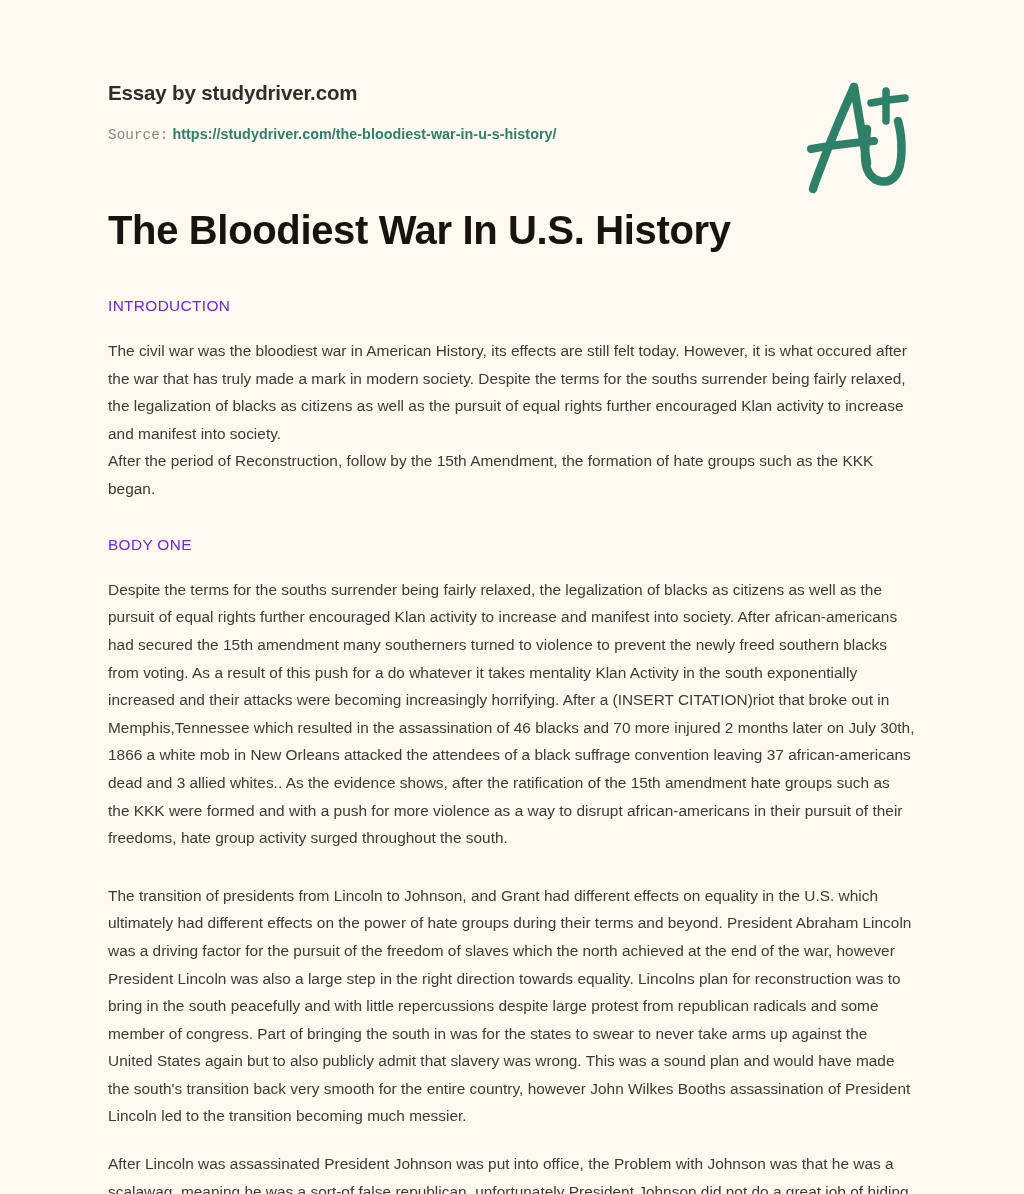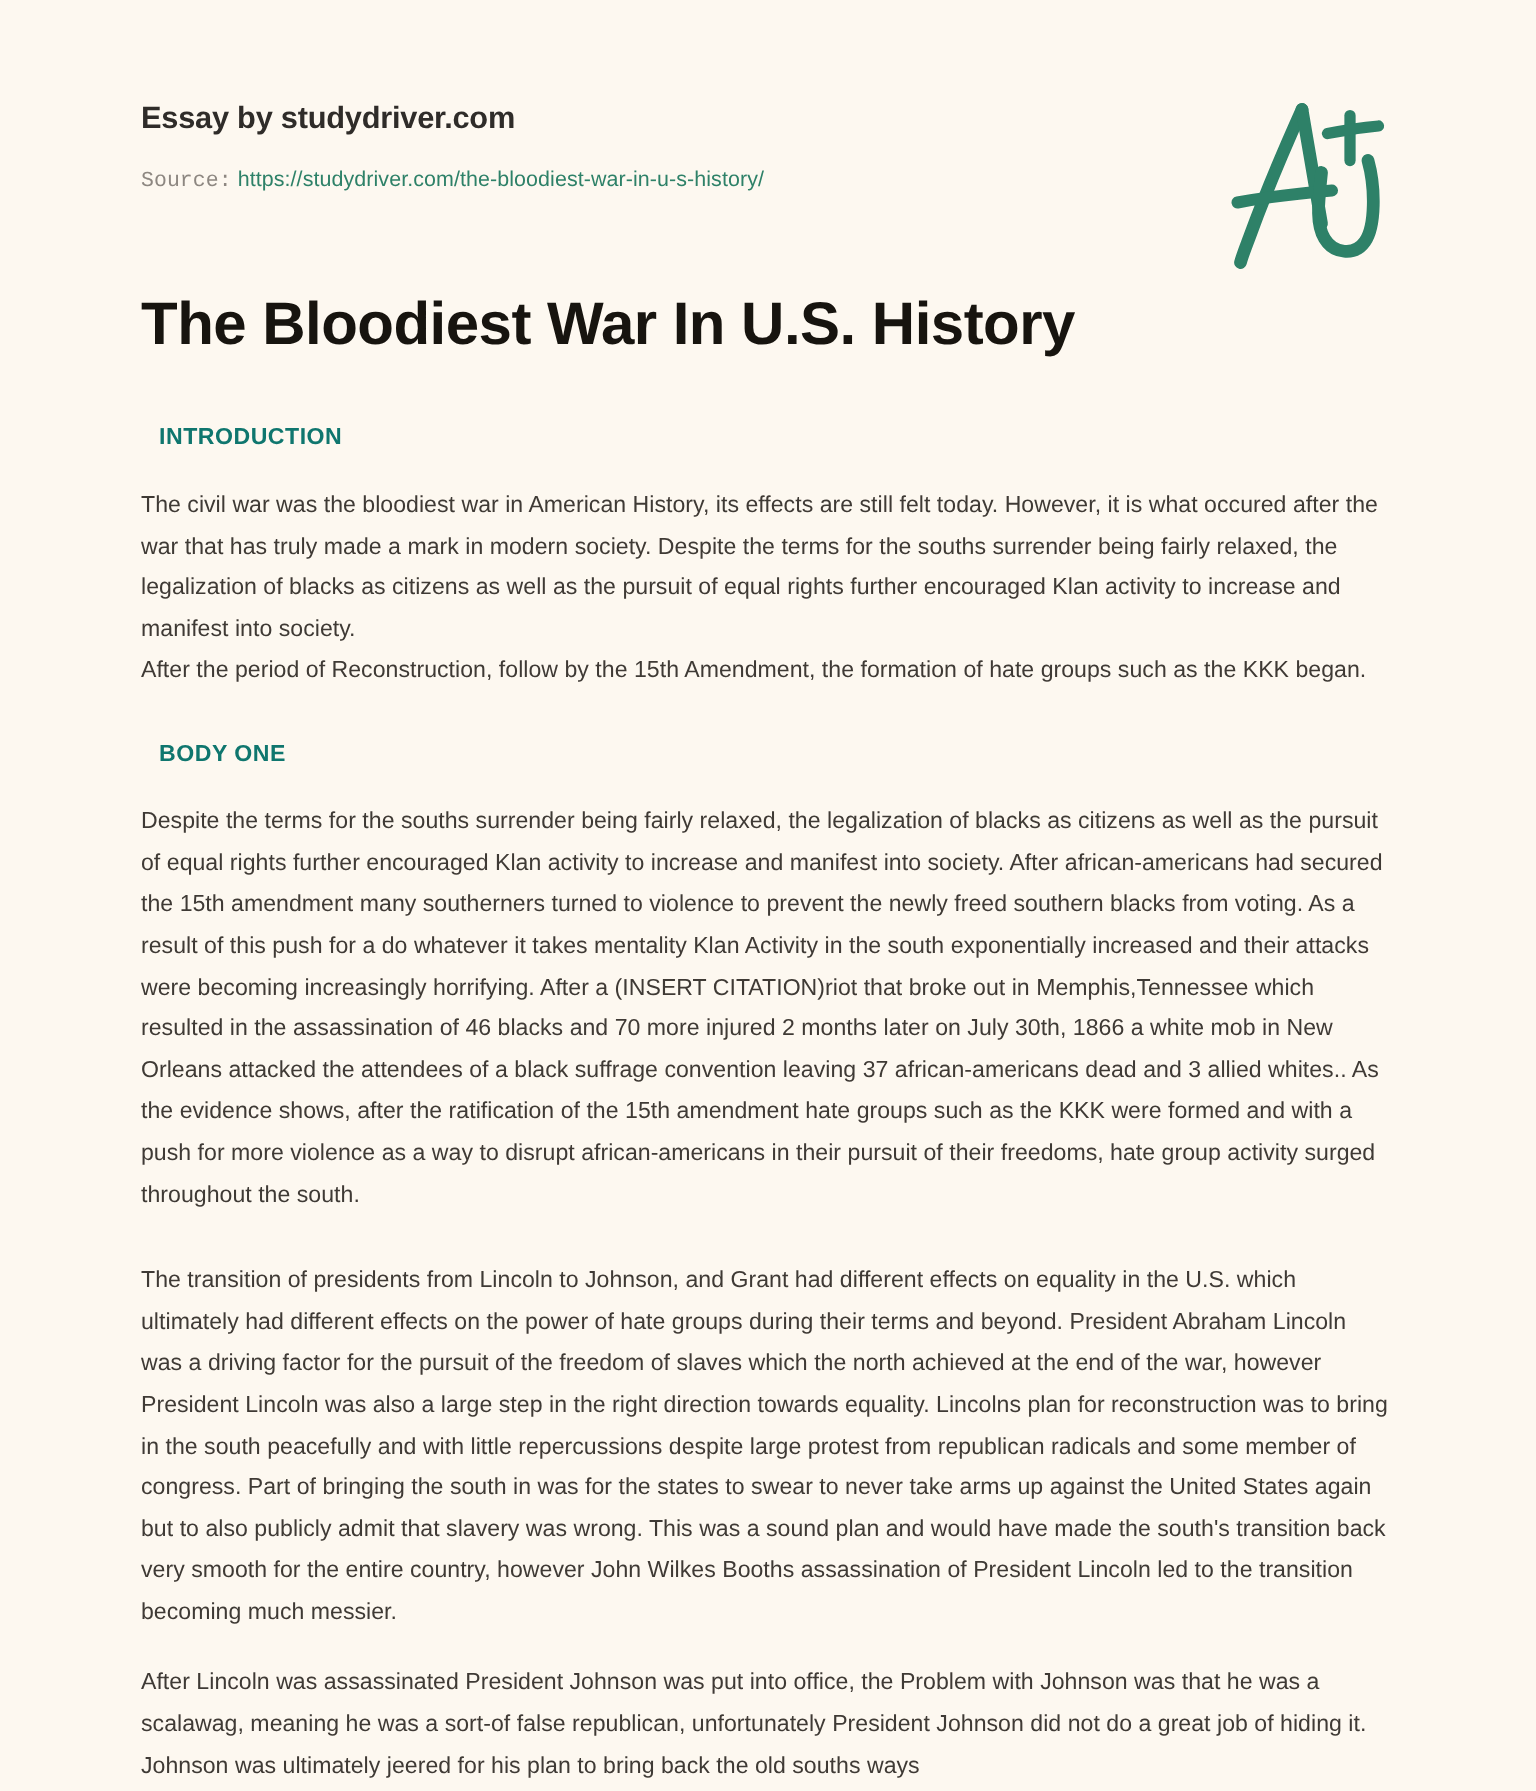--- a/index.html
+++ b/index.html
@@ -14,21 +14,21 @@
     font-family: "Liberation Sans", sans-serif;
     overflow: hidden;
     position: relative;
     -webkit-font-smoothing: antialiased;
   }
 
   .page {
     width: 1024px;
     height: 894px;
     box-sizing: border-box;
-    padding: 1px;
+    padding: 15px;
     position: relative;
     background: #fdf8f0;
   }
 
   
   .header {
     position: relative;
     padding: 66px 60px 0 93px;
     height: 190px;
     box-sizing: border-box;
@@ -52,20 +52,21 @@
   }
 
   .source-label {
     color: #8d8781;
     font-family: Liberation Mono, monospace;
   }
 
   .source-link {
     color: #2e8168;
     text-decoration: none;
+    font-weight: bold;
   }
 
   .logo {
     position: absolute;
     right: 88px;
     top: 62px;
     width: 120px;
     height: 124px;
   }
   .logo svg { display:block; width:100%; height:100%; }
@@ -80,25 +81,25 @@
     font-size: 40px;
     font-weight: bold;
     color: #17140f;
     letter-spacing: -0.35px;
     line-height: 1.25;
     margin: 0 0 39px 0;
   }
 
   .section-heading {
     font-size: 15.4px;
-    color: #0f766e;
+    color: #6d28d9;
     letter-spacing: 0.35px;
     line-height: 1.5;
-    margin: 0 0 20px 12px;
-    font-weight: bold;
+    margin: 0 0 20px 0;
+    font-weight: normal;
   }
 
   .para {
     font-size: 15.4px;
     color: #3f3a35;
     line-height: 27.6px;
     margin: 0 0 20px 0;
     letter-spacing: 0.02px;
     text-align: left;
   }

